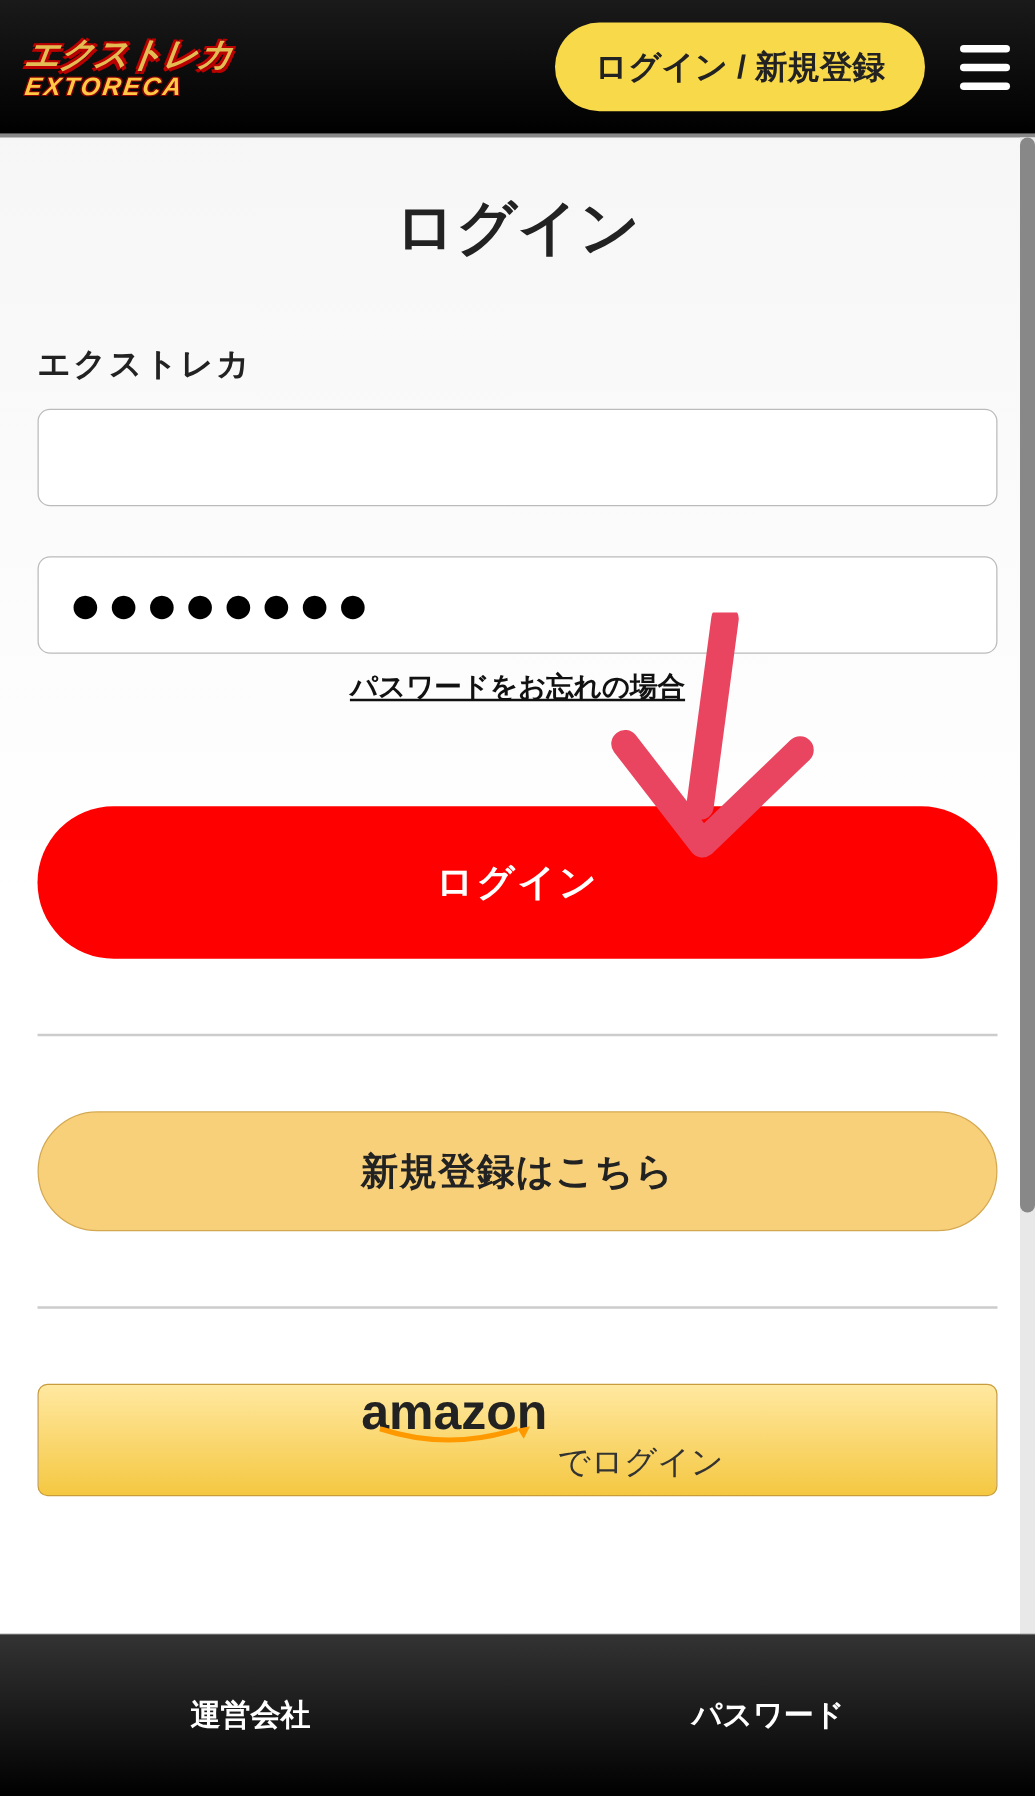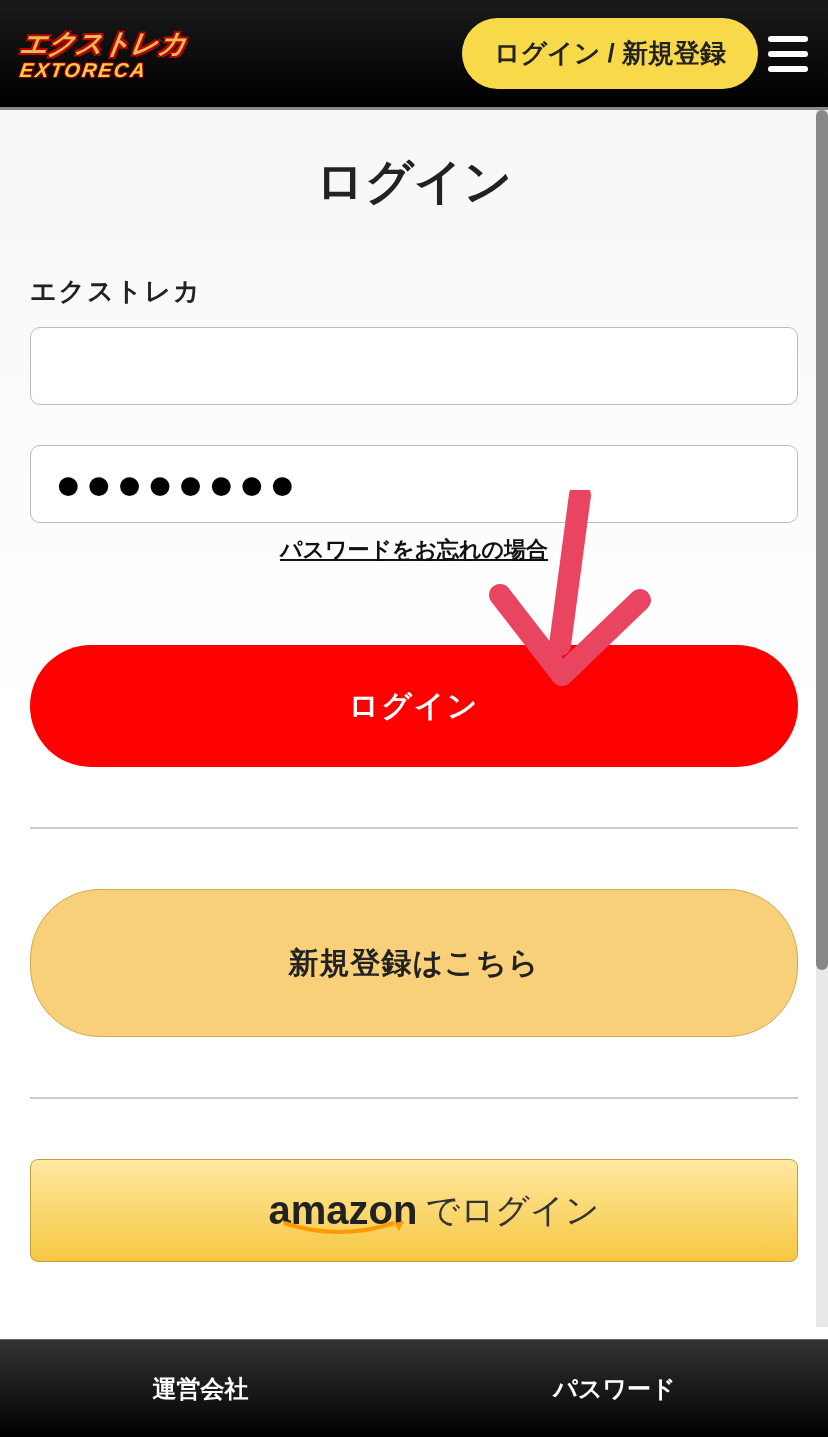--- a/index.html
+++ b/index.html
@@ -43,21 +43,21 @@
       color: #ffc845;
       text-shadow: 1px 1px 0 #800, -1px 1px 0 #800, 1px -1px 0 #800, -1px -1px 0 #800;
       letter-spacing: 2px;
       font-style: italic;
       transform: skewX(-8deg);
       margin-top: -4px;
     }
     .header-right {
       display: flex;
       align-items: center;
-      gap: 10px;
+      gap: 28px;
     }
     .login-register-btn {
       background: #f8d94a;
       border: none;
       border-radius: 40px;
       padding: 18px 32px;
       font-size: 26px;
       font-weight: 700;
       color: #222;
       cursor: pointer;
@@ -141,66 +141,67 @@
       cursor: pointer;
       letter-spacing: 2px;
     }
     .divider {
       height: 2px;
       background: #ccc;
       margin: 60px 0;
     }
     .register-btn {
       width: 100%;
-      height: 148px;
+      height: 96px;
       background: #f8d07a;
       border: 1px solid #d4a850;
       border-radius: 70px;
       font-size: 30px;
       font-weight: 700;
       color: #222;
       cursor: pointer;
       letter-spacing: 1px;
     }
     .amazon-btn {
       width: 100%;
-      height: 103px;
+      height: 90px;
       background: linear-gradient(180deg, #ffe8a0 0%, #f5c842 100%);
       border: 1px solid #c89b3c;
       border-radius: 8px;
       display: flex;
-      align-items: center;
+      align-items: flex-start;
       justify-content: center;
       gap: 8px;
       cursor: pointer;
       padding-left: 40px;
     }
     .amazon-logo {
       font-size: 40px;
       font-weight: 700;
       color: #222;
       position: relative;
     }
     .amazon-smile {
       position: absolute;
       bottom: -6px;
       left: 10px;
       width: 130px;
       height: 18px;
     }
     .amazon-text {
-      font-size: 34px;
+      font-size: 26px;
       color: #333;
+      margin-top: 44px;
     }
     .footer {
       position: absolute;
       bottom: 0;
       left: 0;
       right: 0;
-      height: 98px;
+      height: 130px;
       background: linear-gradient(180deg, #333 0%, #000 100%);
       display: flex;
       align-items: center;
       justify-content: space-around;
       border-top: 1px solid #666;
     }
     .footer-link {
       color: #fff;
       font-size: 24px;
       font-weight: 600;

